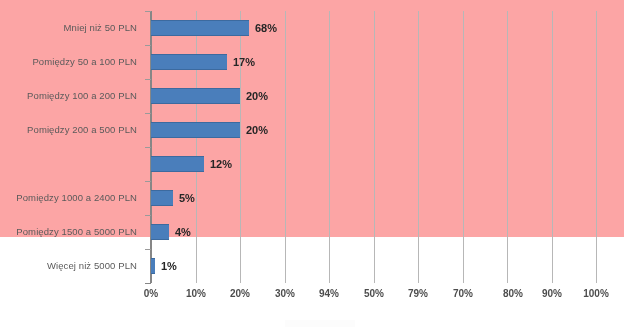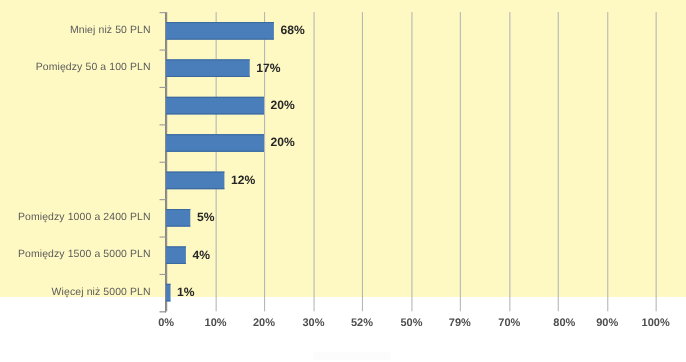--- a/index.html
+++ b/index.html
@@ -10,22 +10,22 @@
   body {
     width: 624px;
     height: 329px;
     font-family: "Liberation Sans", sans-serif;
     overflow: hidden;
   }
 
   #chart-root {
     position: relative;
     width: 624px;
-    height: 270px;
-    background: #fef9c3;
+    height: 237px;
+    background: #fca5a5;
   }
 
   
   #category-axis {
     position: absolute;
     left: 0px;
     top: 11px;
     width: 143px;
     height: 272px;
   }
@@ -139,20 +139,22 @@
   }
 </style>
 </head>
 <body>
 
 <div id="chart-root">
 
   <div id="category-axis">
       <div class="cat-label" style="top: 0px;">Mniej niż 50 PLN</div>
       <div class="cat-label" style="top: 34px;">Pomiędzy 50 a 100 PLN</div>
+      <div class="cat-label" style="top: 68px;">Pomiędzy 100 a 200 PLN</div>
+      <div class="cat-label" style="top: 102px;">Pomiędzy 200 a 500 PLN</div>
       <div class="cat-label" style="top: 170px;">Pomiędzy 1000 a 2400 PLN</div>
       <div class="cat-label" style="top: 204px;">Pomiędzy 1500 a 5000 PLN</div>
       <div class="cat-label" style="top: 238px;">Więcej niż  5000 PLN</div>
     </div>
 
   <div id="value-axis-line"></div>
   <div id="axis-bottom-cap"></div>
 
   <div id="plot-area">
       <div class="gridline" style="left: 0px; background: rgb(134, 134, 134);"></div>
@@ -198,21 +200,21 @@
         <div class="bar" style="width: 4px; background: rgb(74, 126, 187);"></div>
         <div class="bar-value" style="left: 10px; color: rgb(38, 38, 38);">1%</div>
       </div>
     </div>
 
   <div id="value-axis-labels">
       <div class="val-label" style="left: 0px;">0%</div>
       <div class="val-label" style="left: 45px;">10%</div>
       <div class="val-label" style="left: 89px;">20%</div>
       <div class="val-label" style="left: 134px;">30%</div>
-      <div class="val-label" style="left: 178px;">52%</div>
+      <div class="val-label" style="left: 178px;">94%</div>
       <div class="val-label" style="left: 223px;">50%</div>
       <div class="val-label" style="left: 267px;">79%</div>
       <div class="val-label" style="left: 312px;">70%</div>
       <div class="val-label" style="left: 356px; padding-left: 12px;">80%</div>
       <div class="val-label" style="left: 401px;">90%</div>
       <div class="val-label" style="left: 445px;">100%</div>
     </div>
 
   <div id="bottom-artifact"></div>
 

